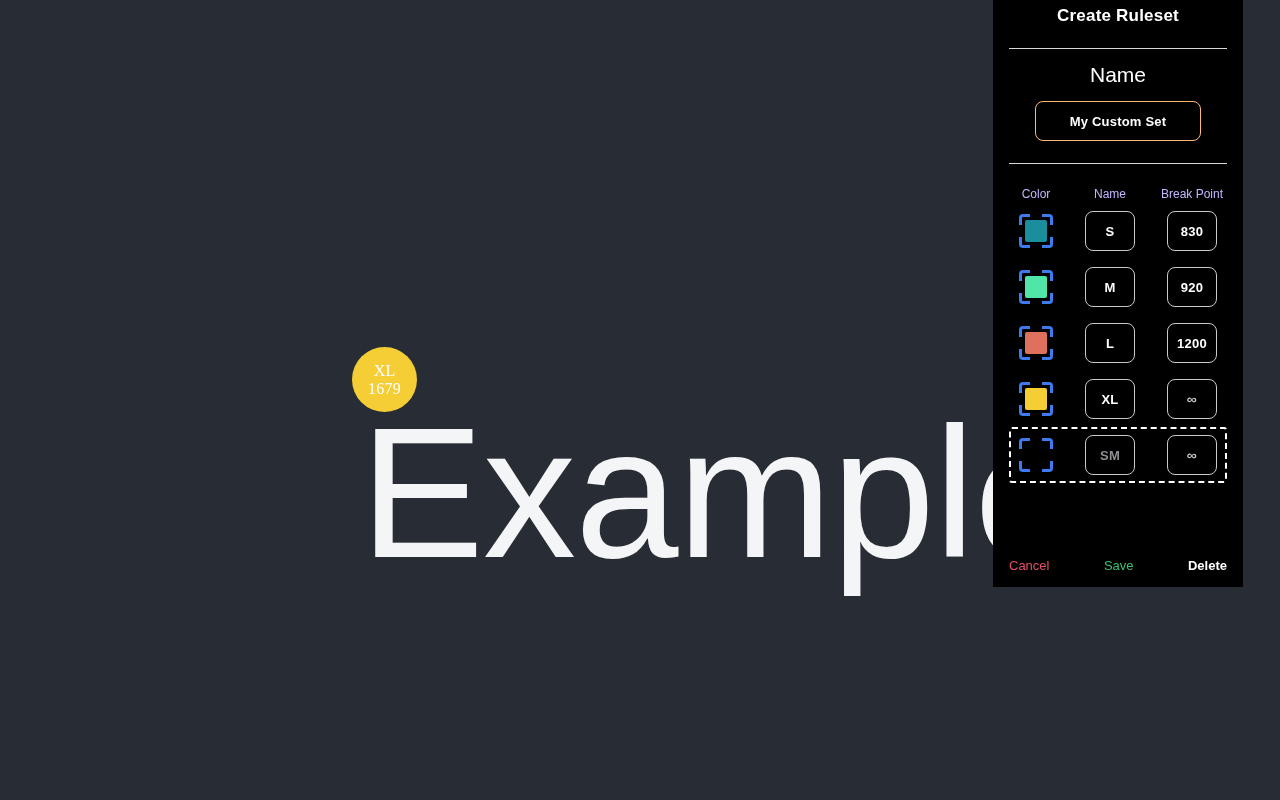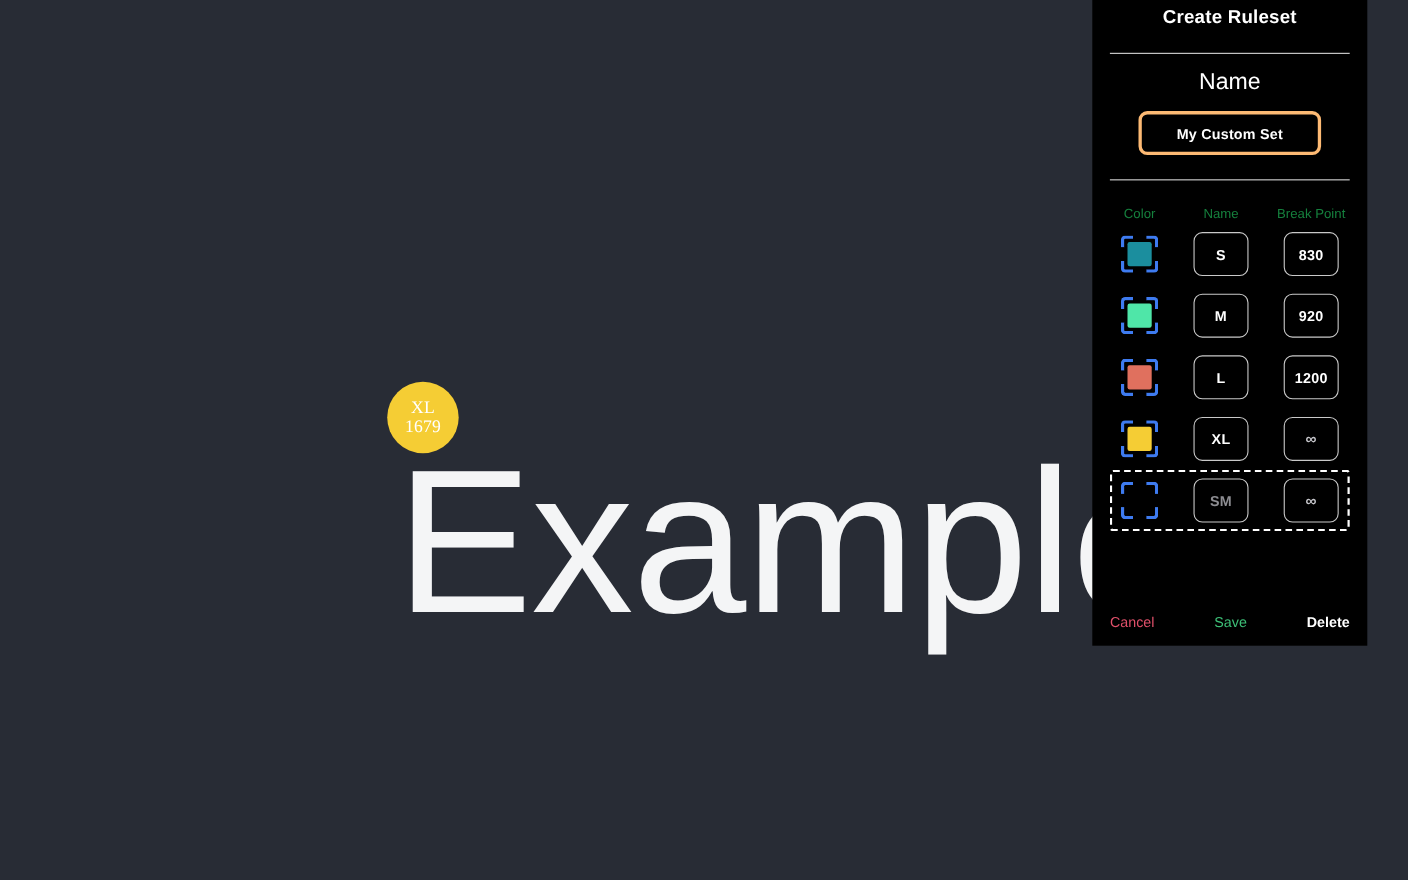--- a/index.html
+++ b/index.html
@@ -91,21 +91,21 @@
     color: #ffffff;
   }
 
   #name-section { padding-top: 14px; }
 
   #name-field {
     display: block;
     width: 166px;
     height: 40px;
     margin: 14px auto 0 auto;
-    border: 3px solid #fdba74;
+    border: 1px solid #fdba74;
     border-radius: 8px;
     background: #000000;
     color: #ffffff;
     font-family: "Liberation Sans", sans-serif;
     font-size: 13px;
     font-weight: bold;
     text-align: center;
     letter-spacing: 0.2px;
     outline: none;
   }
@@ -115,21 +115,21 @@
   .bp-headers {
     display: grid;
     grid-template-columns: 62px 78px 78px;
     justify-content: center;
     column-gap: 4px;
     margin-top: 9px;
   }
   .bp-headers > div {
     text-align: center;
     font-size: 12px;
-    color: #15803d;
+    color: #c4b5fd;
   }
 
   .bp-rows { margin-top: 2px; }
 
   .bp-row {
     display: grid;
     grid-template-columns: 62px 78px 78px;
     justify-content: center;
     column-gap: 4px;
     align-items: center;

